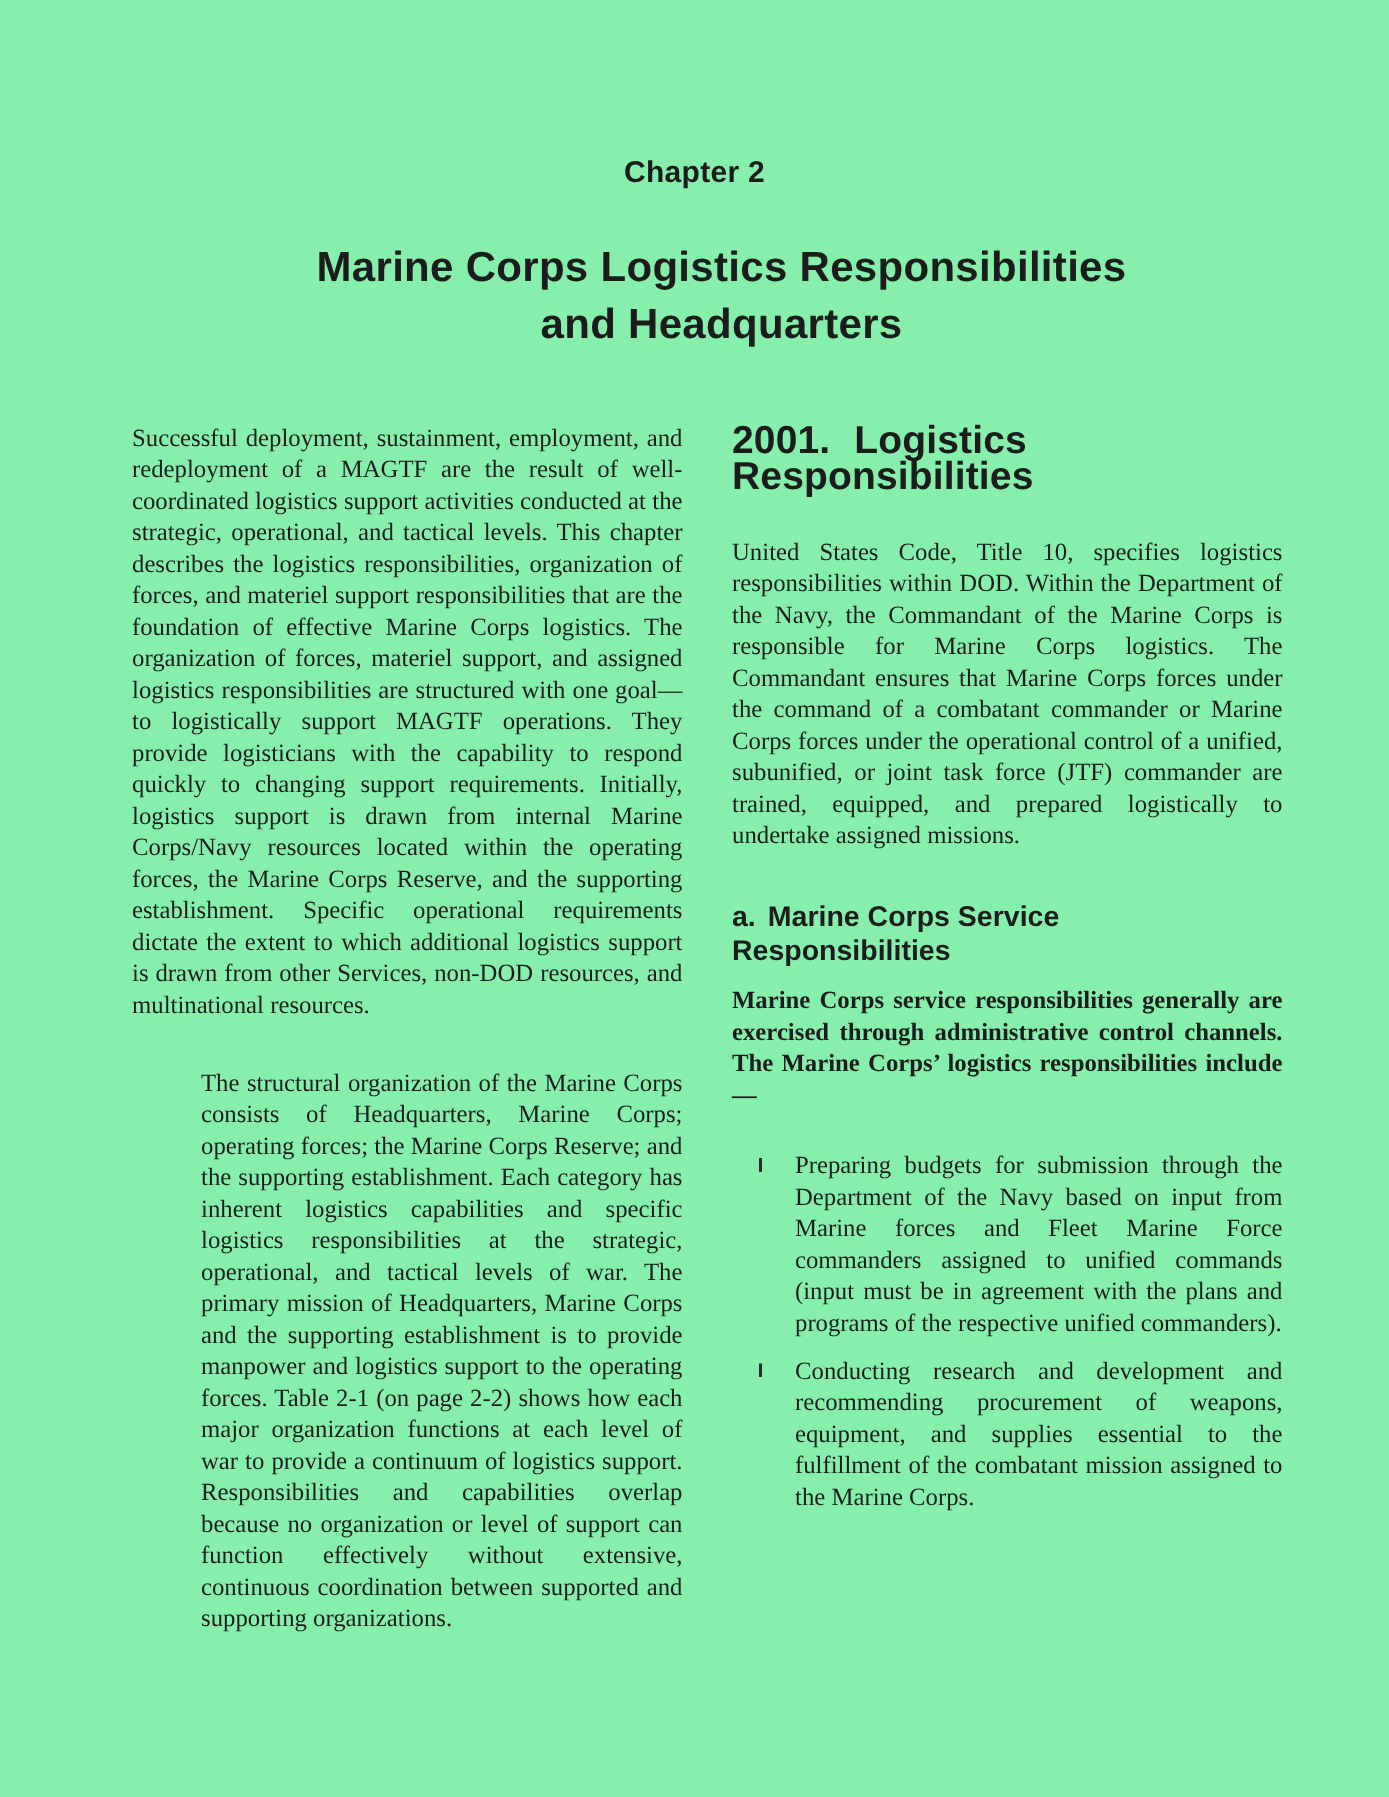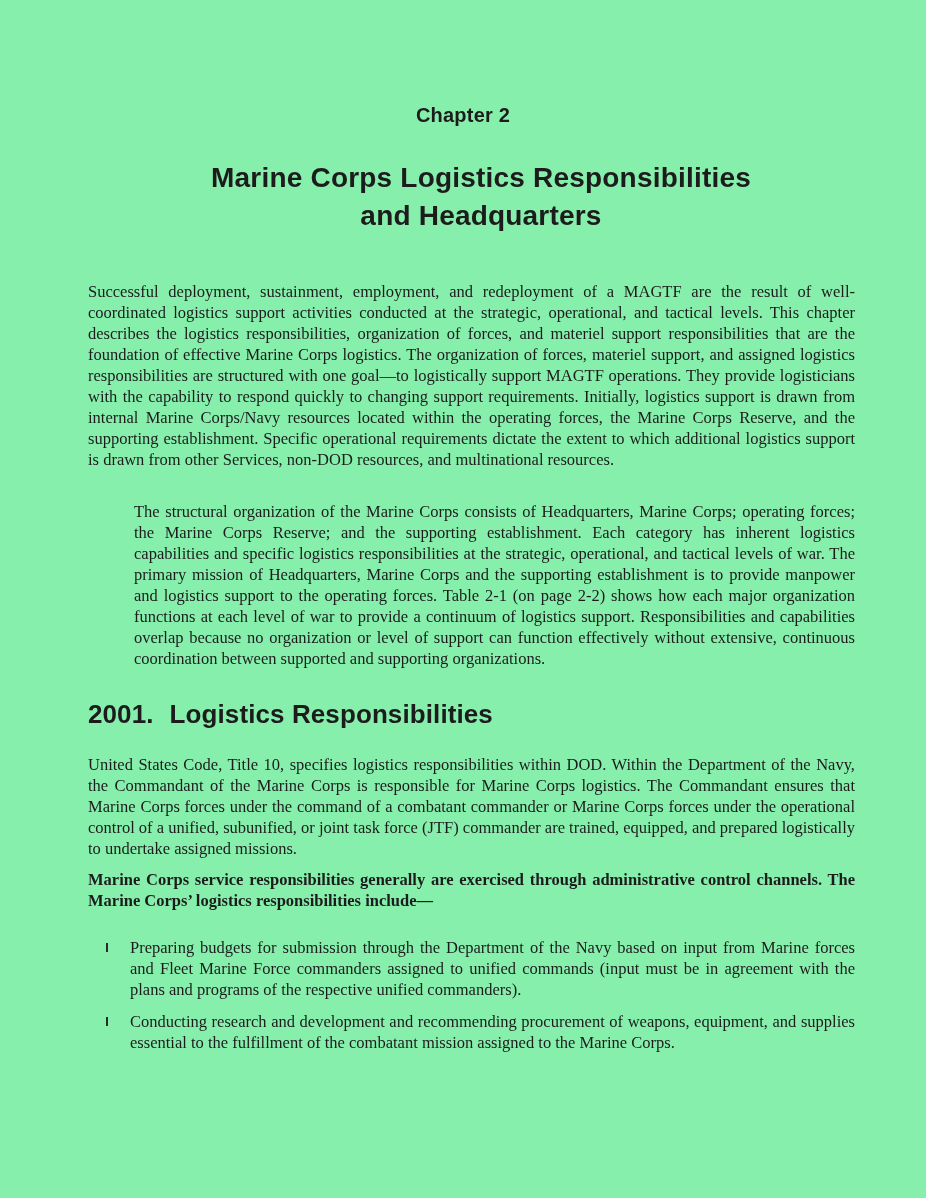--- a/index.html
+++ b/index.html
@@ -32,21 +32,20 @@
     font-weight: bold;
     font-size: 28px;
     line-height: 38px;
     letter-spacing: 0.2px;
     padding-left: 36px;
   }
   .columns {
     display: flex;
     margin: 46px 71px 0 88px;
     gap: 33px;
-    flex-direction: column;
   }
   .col {
     flex: 1 1 0;
     min-width: 0;
   }
   .body-text {
     font-size: 16.5px;
     line-height: 21px;
     text-align: justify;
     hyphens: auto;
@@ -132,20 +131,23 @@
     </div>
 
     <div class="col col-right">
 
       <h2 class="section-heading">
         <span class="section-number">2001.</span><span>Logistics Responsibilities</span>
       </h2>
 
       <p class="body-text section-intro">United States Code, Title 10, specifies logistics responsibilities within DOD. Within the Department of the Navy, the Commandant of the Marine Corps is responsible for Marine Corps logistics. The Commandant ensures that Marine Corps forces under the command of a combatant commander or Marine Corps forces under the operational control of a unified, subunified, or joint task force (JTF) commander are trained, equipped, and prepared logistically to undertake assigned missions.</p>
 
+      <h3 class="subsection-heading">
+        <span class="subsection-label">a.</span><span>Marine Corps Service Responsibilities</span>
+      </h3>
 
       <p class="body-text subsection-para">Marine Corps service responsibilities generally are exercised through administrative control channels. The Marine Corps’ logistics responsibilities include—</p>
 
       <ul class="bullet-list">
         <li class="bullet-item">
           <span class="bullet-glyph"></span>
         </li>
         <li class="bullet-item">
           <span class="bullet-glyph"></span>
         </li>

